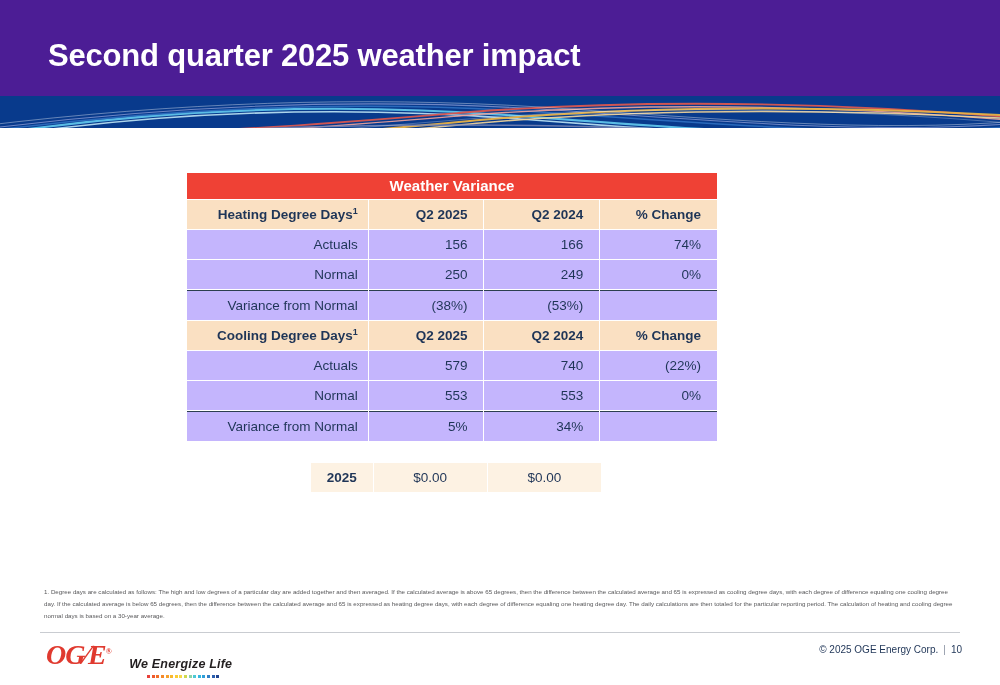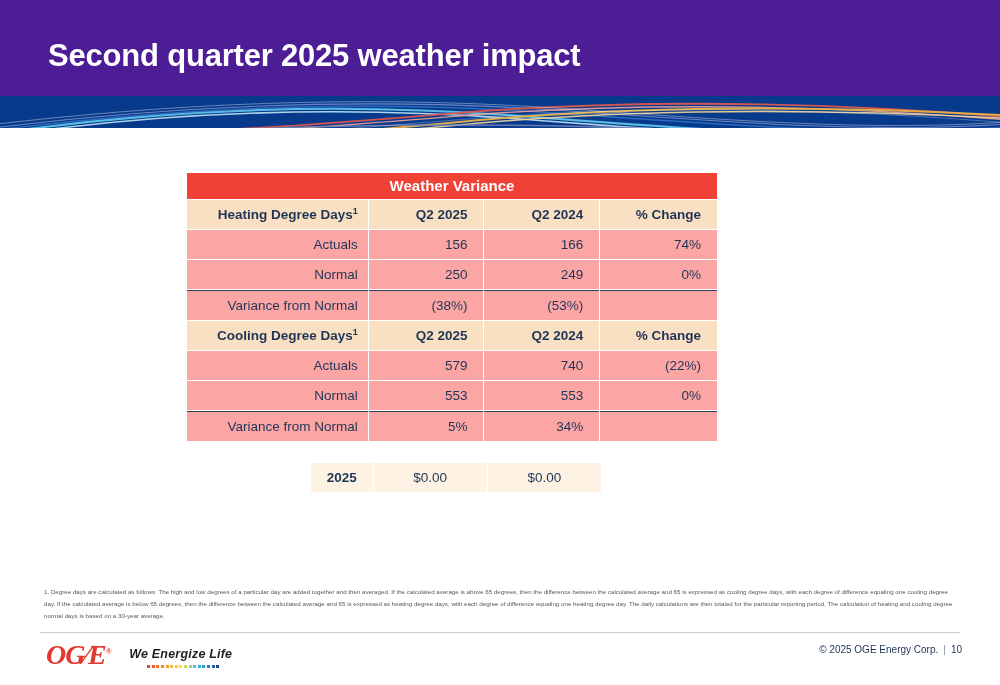--- a/index.html
+++ b/index.html
@@ -56,21 +56,21 @@
   }
   .subhead td{
     background:#fae0c2;
     color:#1f3557;
     font-weight:bold;
     font-size:13.5px;
     height:29px;
     line-height:29px;
   }
   .datarow td{
-    background:#fca5a5;
+    background:#c4b5fd;
     color:#1f3557;
     font-size:13.5px;
     height:29px;
     line-height:29px;
   }
   .c-label{ text-align:right; padding-right:10px !important; width:192px;}
   .c-num{ text-align:right; padding-right:16px !important; width:110px;}
   .topline td{ border-top:1.6px solid #2c3e50; }
   sup{font-size:9px; vertical-align:super; line-height:0;}
 
@@ -134,21 +134,21 @@
     line-height:30px;
     display:inline-block;
     vertical-align:middle;
   }
   .logo-reg{font-size:8px;vertical-align:super;}
   .tagline-wrap{
     display:inline-block;
     vertical-align:middle;
     margin-left:14px;
     position:relative;
-    top:4px;
+    top:14px;
   }
   .tagline{
     font-family:"Liberation Sans", sans-serif;
     font-style:italic;
     font-weight:bold;
     font-size:12.5px;
     color:#231f20;
     letter-spacing:0.2px;
     display:block;
   }

